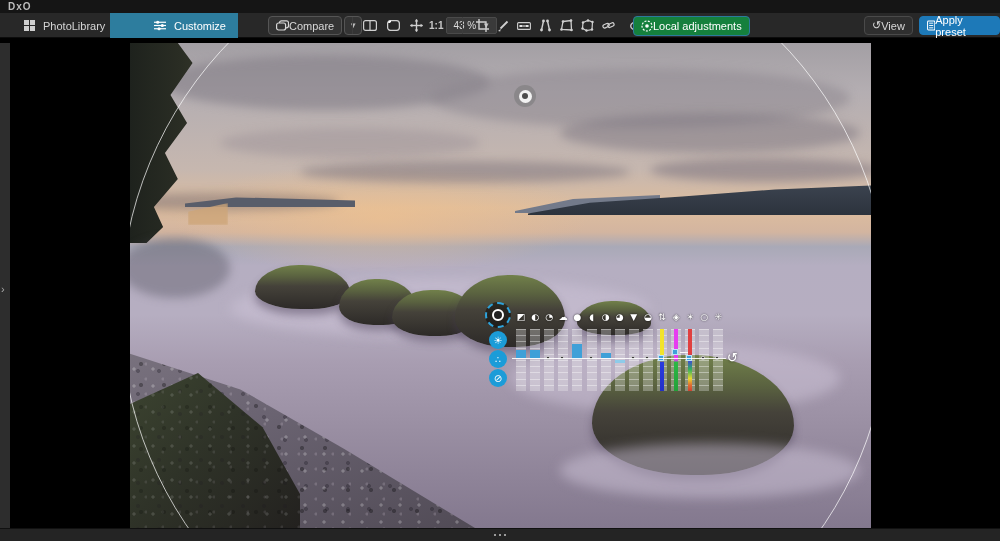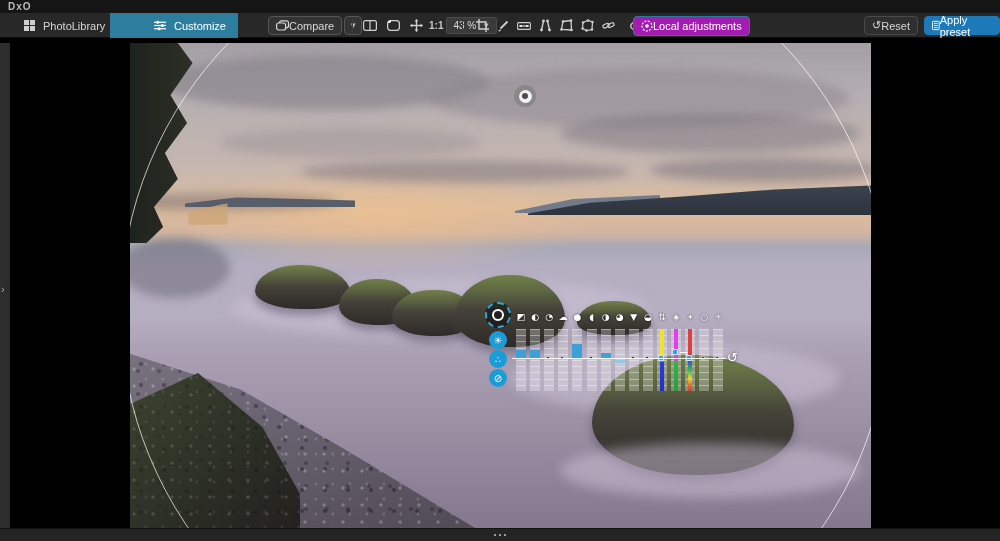--- a/index.html
+++ b/index.html
@@ -12,21 +12,21 @@
   .logo{font-weight:bold;color:#bdbdbd;padding:0 10px 0 8px;letter-spacing:1px;font-size:10px;}
   .menu-item{padding:0 9px;color:#c4c4c4;cursor:default;}
   
   .toolbar{position:absolute;left:0;top:13px;width:1000px;height:25px;background:#282828;
     border-bottom:1px solid #0c0c0c;z-index:30;font-size:11px;}
   .tb{position:absolute;display:flex;align-items:center;gap:5px;height:25px;top:0;}
   .tab{display:flex;align-items:center;gap:8px;padding:0 12px;height:25px;color:#d5d5d5;}
   .tab.active{background:#2d7d9e;color:#fff;padding-left:44px;}
   .btn{display:flex;align-items:center;background:#343434;border:1px solid #555;
     border-radius:4px;padding:2px 7px;height:19px;color:#d8d8d8;}
-  .btn.teal{background:#a21caf;border-color:#2c7a9b;color:#fff;text-align:center;}
+  .btn.teal{background:#15803d;border-color:#2c7a9b;color:#fff;text-align:center;}
   .btn.blue{background:#1d79b8;border-color:#1d79b8;color:#fff;}
   .tool{width:20px;height:20px;display:flex;align-items:center;justify-content:center;}
   .vsep{position:absolute;top:4px;width:1px;height:17px;background:#1a1a1a;border-right:1px solid #3d3d3d;}
   .zoombox{display:flex;align-items:center;gap:6px;background:#3a3a3a;border:1px solid #4a4a4a;
     border-radius:2px;padding:1px 6px;height:17px;font-size:10px;color:#ddd;}
   .arrow{font-size:8px;color:#bbb;}
   svg.ic{display:block;}
   
   .canvas{position:absolute;left:0;top:38px;width:1000px;height:503px;background:#000;}
   .leftstrip{position:absolute;left:0;top:5px;width:10px;height:485px;background:#2d2d2d;}
@@ -235,21 +235,21 @@
           <circle cx="6" cy="6" r="5" fill="none" stroke="#fff" stroke-width="1.2" stroke-dasharray="2 1.4"></circle>
           <circle cx="6" cy="6" r="1.8" fill="#fff"></circle>
         </svg>
         <span>Local adjustments</span>
       </div>
     </div>
 
     <div class="tb" style="left:864px;gap:6px;">
       <div class="btn" style="background:#2f2f2f;border-color:#4a4a4a;">
         <span style="font-family:'DejaVu Sans',sans-serif;font-size:11px;">↺</span>
-        <span>Reset</span>
+        <span>View</span>
       </div>
       <div class="btn blue">
         <svg class="ic" width="9" height="11" viewBox="0 0 9 11">
           <rect x="0.6" y="0.6" width="7.8" height="9.8" rx="1" fill="none" stroke="#fff" stroke-width="1.1"></rect>
           <line x1="2.3" y1="3" x2="6.7" y2="3" stroke="#fff" stroke-width="1"></line>
           <line x1="2.3" y1="5.5" x2="6.7" y2="5.5" stroke="#fff" stroke-width="1"></line>
           <line x1="2.3" y1="8" x2="6.7" y2="8" stroke="#fff" stroke-width="1"></line>
         </svg>
         <span>Apply preset</span>
       </div>

